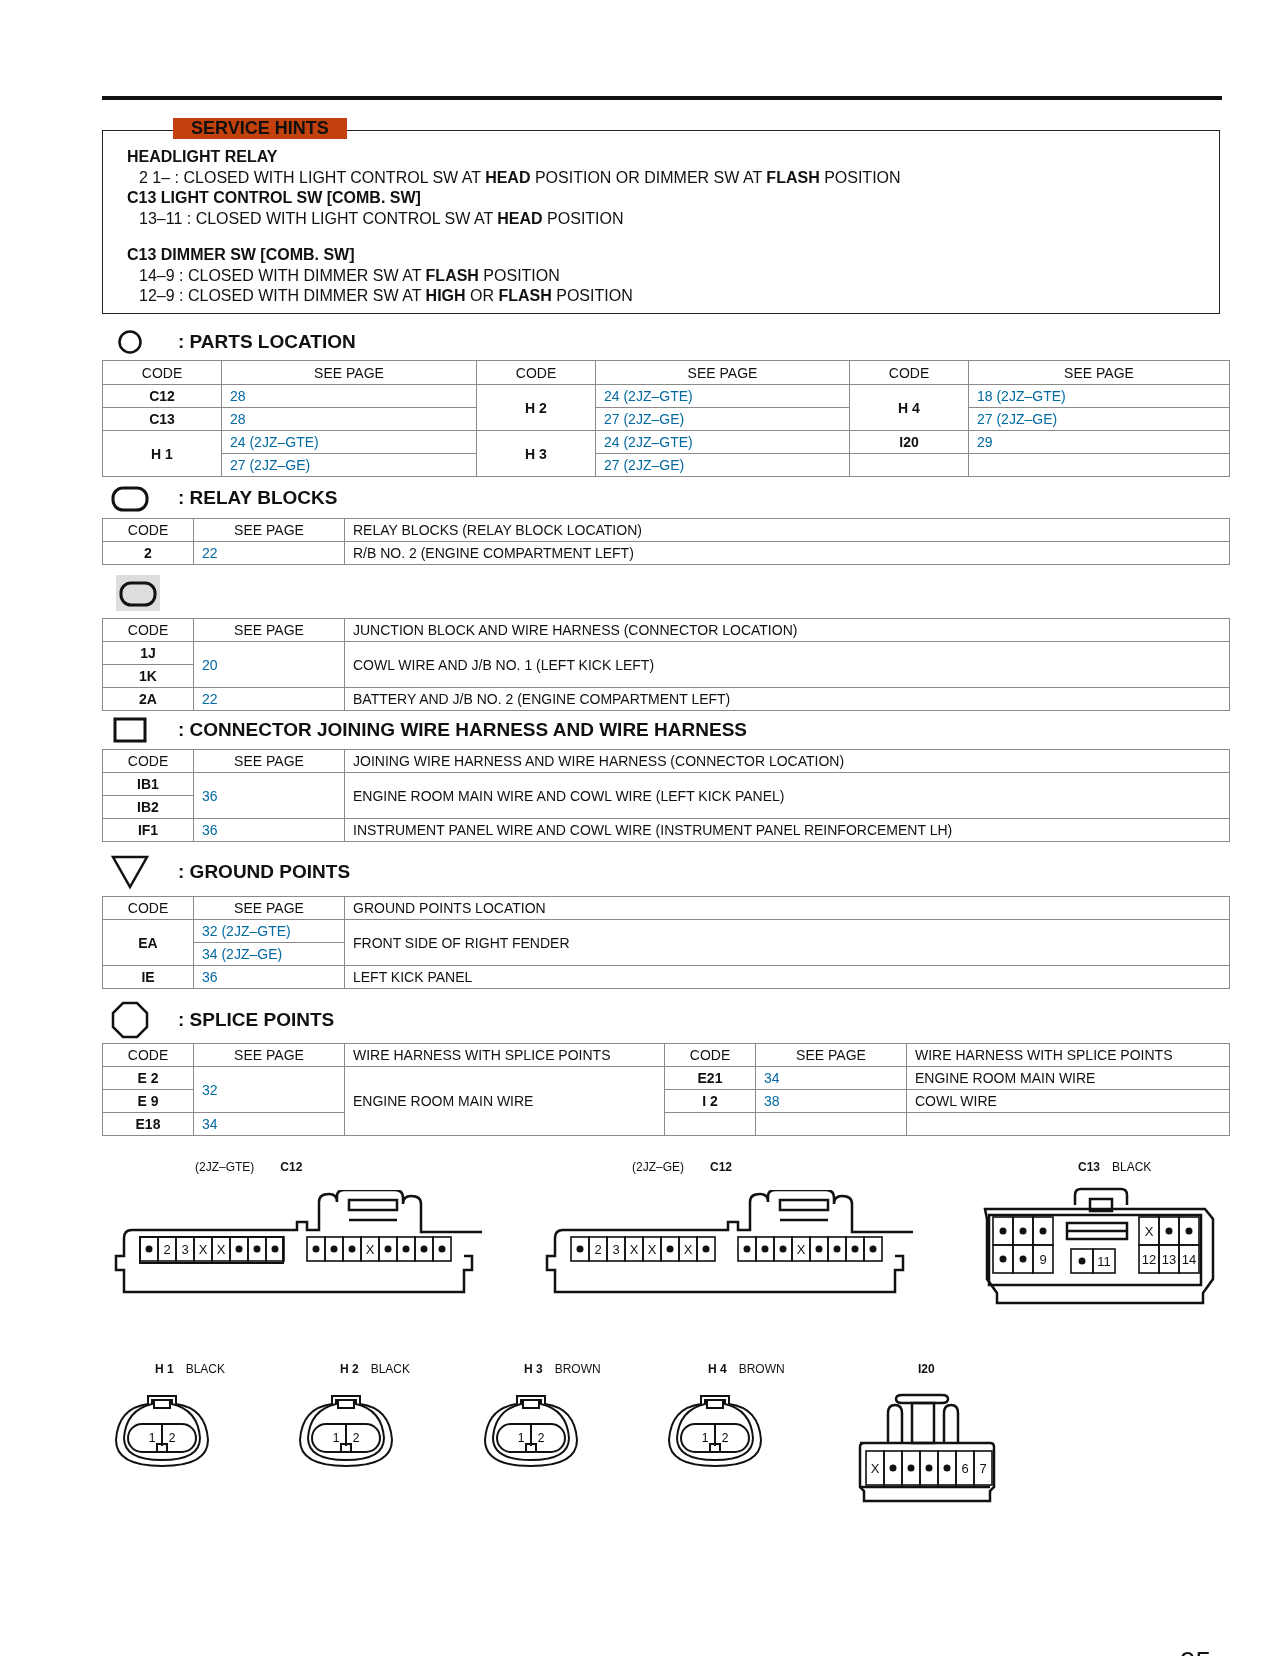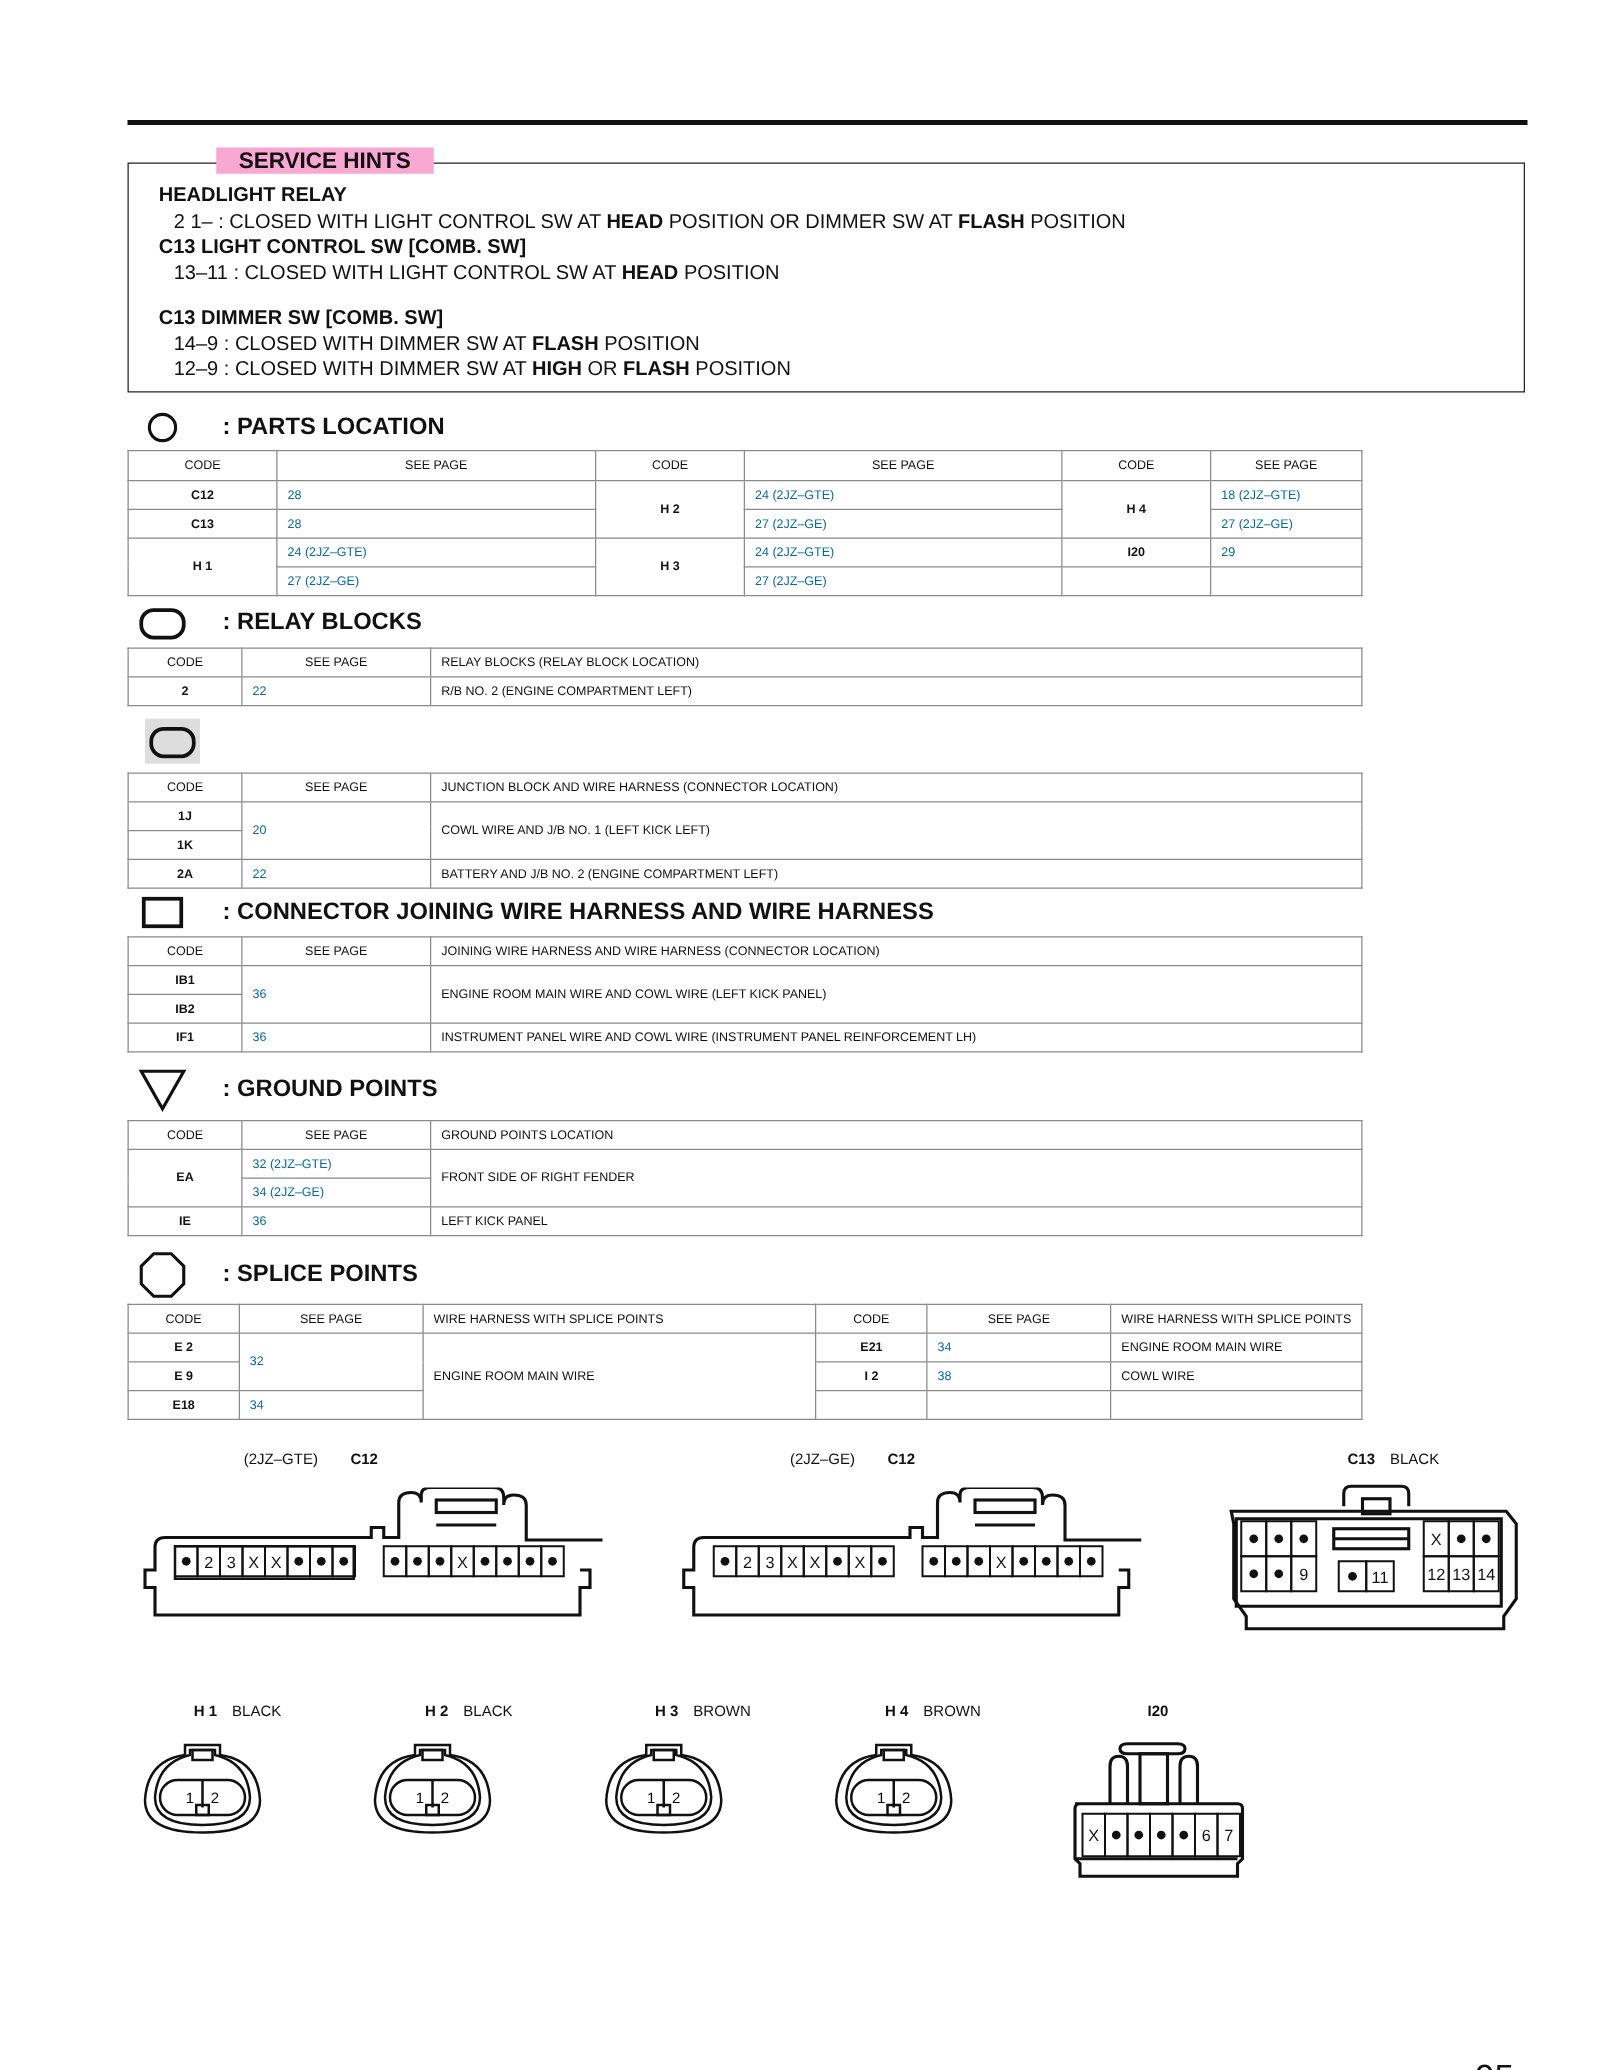--- a/index.html
+++ b/index.html
@@ -1,26 +1,26 @@
 <!DOCTYPE html>
 <html><head>
 <meta charset="utf-8">
 <style>
   html,body{margin:0;padding:0;background:#fff;}
   body{width:1280px;height:1656px;position:relative;overflow:hidden;font-family:"Liberation Sans",sans-serif;color:#111;}
   .abs{position:absolute;}
   .toprule{left:102px;top:96px;width:1120px;height:4px;background:#111;}
   .hints{left:102px;top:130px;width:1118px;height:184px;border:1.5px solid #222;box-sizing:border-box;}
-  .hints-title{position:absolute;left:70px;top:-13px;background:#f9a8d4;padding:0 18px;font-weight:bold;font-size:18px;}
+  .hints-title{position:absolute;left:70px;top:-13px;background:#c2410c;padding:0 18px;font-weight:bold;font-size:18px;}
   .hints-body{position:absolute;left:24px;top:16px;font-size:16px;line-height:20.5px;}
   .hints-body .h{font-weight:bold;}
   .hints-body .l{padding-left:12px;}
   .sec{left:102px;font-size:19px;font-weight:bold;display:flex;align-items:center;}
   .sec .ic{width:56px;height:40px;display:flex;align-items:center;justify-content:center;margin-right:20px;}
-  table{border-collapse:collapse;font-size:10px;position:absolute;left:102px;width:988px;}
+  table{border-collapse:collapse;font-size:14px;position:absolute;left:102px;width:1128px;}
   td,th{border:1px solid #8a8a8a;padding:0 8px;height:22px;font-weight:normal;text-align:left;white-space:nowrap;}
   th{text-align:center;}
   th.l{text-align:left;}
   td.code{text-align:center;font-weight:bold;}
   .pg{color:#0369a1;}
   .lbl{font-size:12px;}
   .lbl b{margin-left:26px;}
   .pageno{left:1180px;top:1646px;font-size:28px;}
   svg text{font-family:"Liberation Sans",sans-serif;}
 </style>

